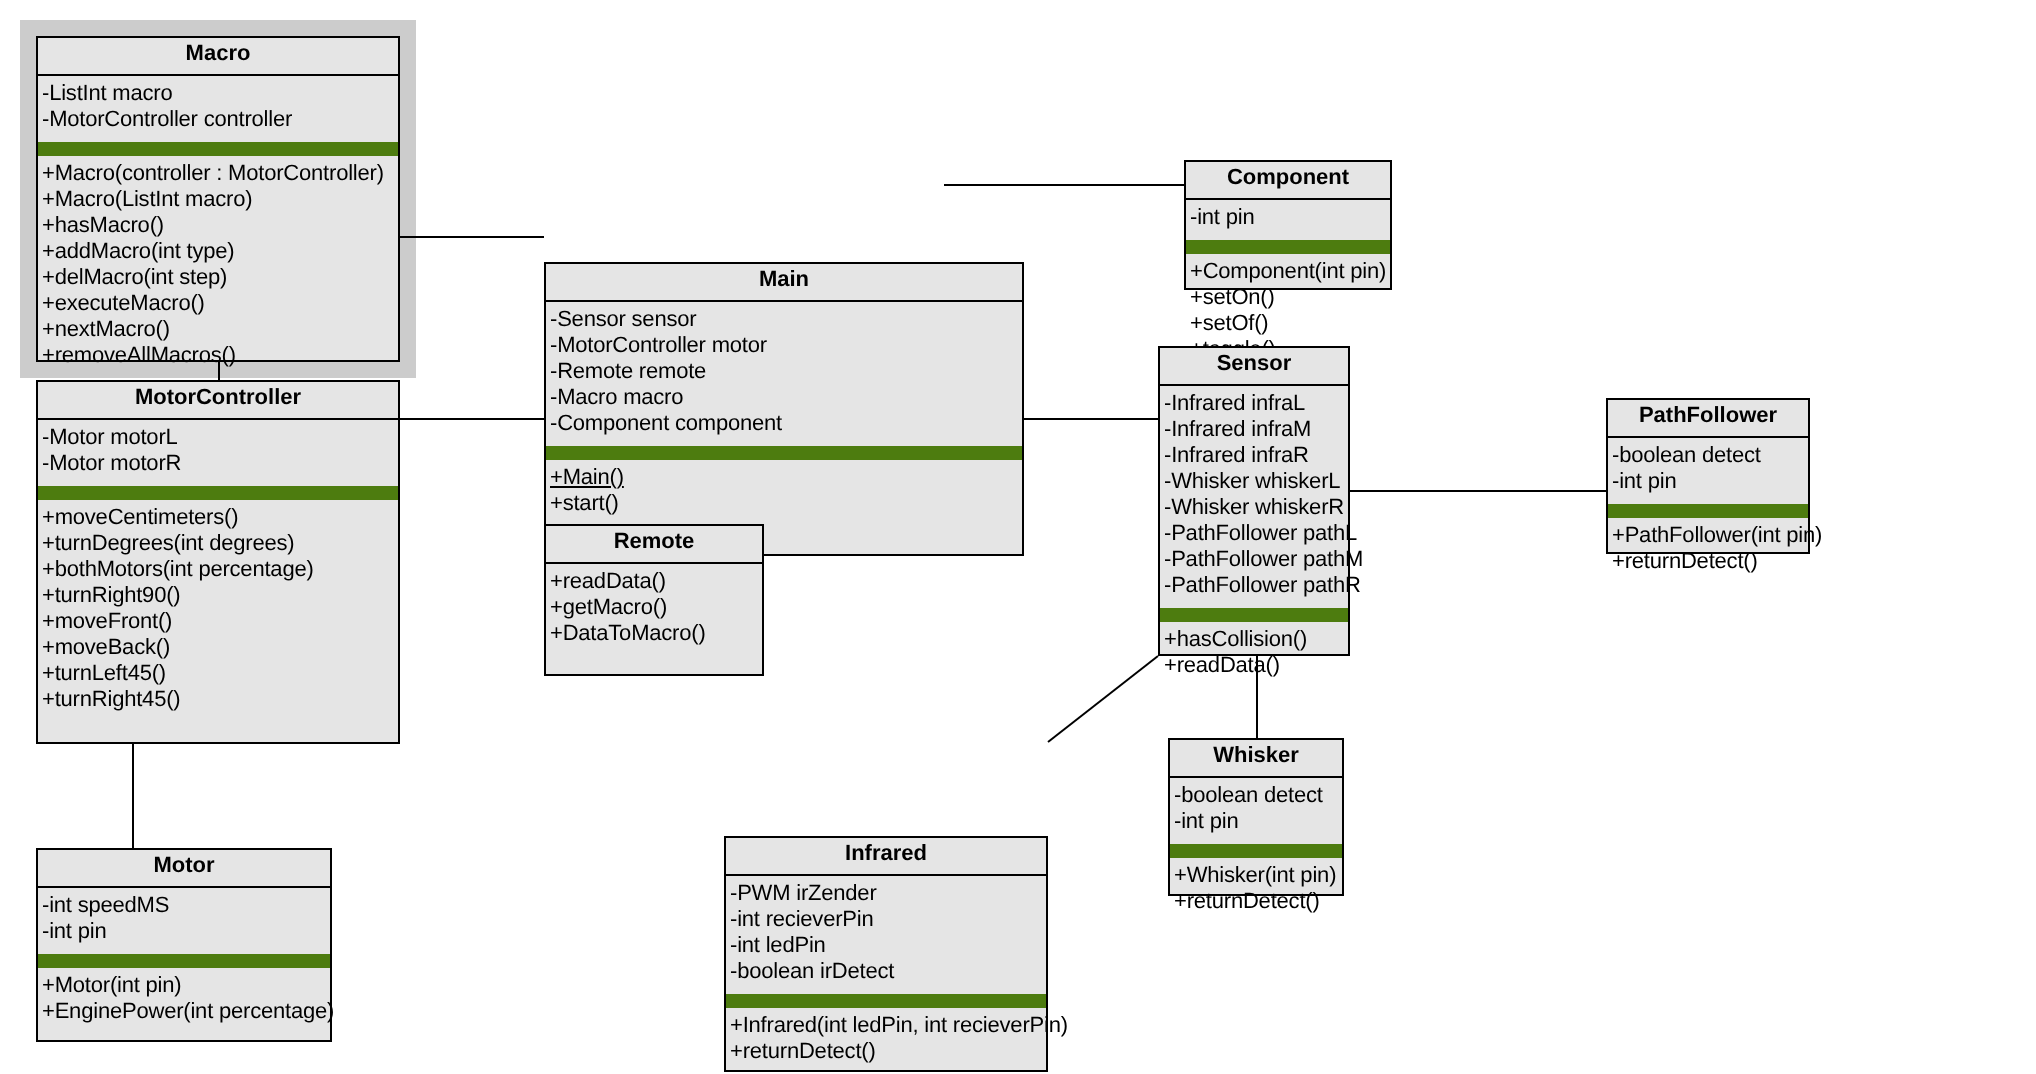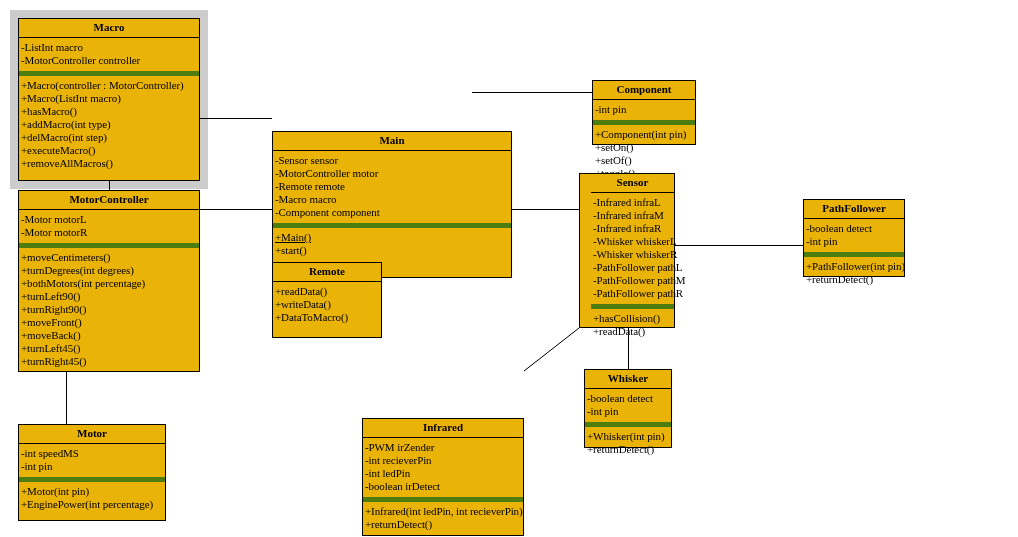--- a/index.html
+++ b/index.html
@@ -11,41 +11,40 @@
     position: relative;
     width: 1018px;
     height: 537px;
     background: #ffffff;
     font-family: "Liberation Sans", sans-serif;
     overflow: hidden;
   }
   .uml-class {
     position: absolute;
     box-sizing: border-box;
-    background: #eab308;
+    background: #e5e5e5;
     border: 1px solid #000000;
     z-index: 3;
-    font-family: Liberation Serif, serif;
   }
   .uml-title {
     box-sizing: border-box;
     text-align: center;
     font-weight: bold;
     font-size: 11px;
     color: #000000;
     line-height: 13px;
     padding: 2px 2px 3px 2px;
     border-bottom: 1px solid #000000;
     white-space: nowrap;
     overflow: hidden;
   }
   .uml-compartment {
     box-sizing: border-box;
     padding: 3px 0 4px 2px;
-    border-bottom: 5px solid #4d7c0f;
+    border-bottom: 7px solid #4d7c0f;
   }
   .uml-compartment.last {
     border-bottom: none;
   }
   .uml-row {
     font-size: 11px;
     line-height: 13px;
     color: #000000;
     white-space: nowrap;
     letter-spacing: -0.1px;
@@ -107,35 +106,35 @@
       <div class="uml-row">-ListInt macro</div>
       <div class="uml-row">-MotorController controller</div>
     </div>
     <div class="uml-compartment last">
       <div class="uml-row">+Macro(controller : MotorController)</div>
       <div class="uml-row">+Macro(ListInt macro)</div>
       <div class="uml-row">+hasMacro()</div>
       <div class="uml-row">+addMacro(int type)</div>
       <div class="uml-row">+delMacro(int step)</div>
       <div class="uml-row">+executeMacro()</div>
+      <div class="uml-row">+nextMacro()</div>
       <div class="uml-row">+removeAllMacros()</div>
     </div>
   </div>
 
   <div class="uml-class" style="left:18px; top:190px; width:182px; height:182px;">
     <div class="uml-title">MotorController</div>
     <div class="uml-compartment">
       <div class="uml-row">-Motor motorL</div>
       <div class="uml-row">-Motor motorR</div>
     </div>
     <div class="uml-compartment last">
       <div class="uml-row">+moveCentimeters()</div>
       <div class="uml-row">+turnDegrees(int degrees)</div>
       <div class="uml-row">+bothMotors(int percentage)</div>
-      <div class="uml-row">+turnLeft90()</div>
       <div class="uml-row">+turnRight90()</div>
       <div class="uml-row">+moveFront()</div>
       <div class="uml-row">+moveBack()</div>
       <div class="uml-row">+turnLeft45()</div>
       <div class="uml-row">+turnRight45()</div>
     </div>
   </div>
 
   <div class="uml-class" style="left:18px; top:424px; width:148px; height:97px;">
     <div class="uml-title">Motor</div>
@@ -161,39 +160,39 @@
     <div class="uml-compartment last">
       <div class="uml-row static">+Main()</div>
       <div class="uml-row">+start()</div>
     </div>
   </div>
 
   <div class="uml-class" style="left:272px; top:262px; width:110px; height:76px;">
     <div class="uml-title">Remote</div>
     <div class="uml-compartment last">
       <div class="uml-row">+readData()</div>
-      <div class="uml-row">+writeData()</div>
+      <div class="uml-row">+getMacro()</div>
       <div class="uml-row">+DataToMacro()</div>
     </div>
   </div>
 
   <div class="uml-class" style="left:592px; top:80px; width:104px; height:65px;">
     <div class="uml-title">Component</div>
     <div class="uml-compartment">
       <div class="uml-row">-int pin</div>
     </div>
     <div class="uml-compartment last">
       <div class="uml-row">+Component(int pin)</div>
       <div class="uml-row">+setOn()</div>
       <div class="uml-row">+setOf()</div>
       <div class="uml-row">+toggle()</div>
     </div>
   </div>
 
-  <div class="uml-class" style="left:579px; top:173px; width:96px; height:155px;padding-left:11px;">
+  <div class="uml-class" style="left:579px; top:173px; width:96px; height:155px;">
     <div class="uml-title">Sensor</div>
     <div class="uml-compartment">
       <div class="uml-row">-Infrared infraL</div>
       <div class="uml-row">-Infrared infraM</div>
       <div class="uml-row">-Infrared infraR</div>
       <div class="uml-row">-Whisker whiskerL</div>
       <div class="uml-row">-Whisker whiskerR</div>
       <div class="uml-row">-PathFollower pathL</div>
       <div class="uml-row">-PathFollower pathM</div>
       <div class="uml-row">-PathFollower pathR</div>

